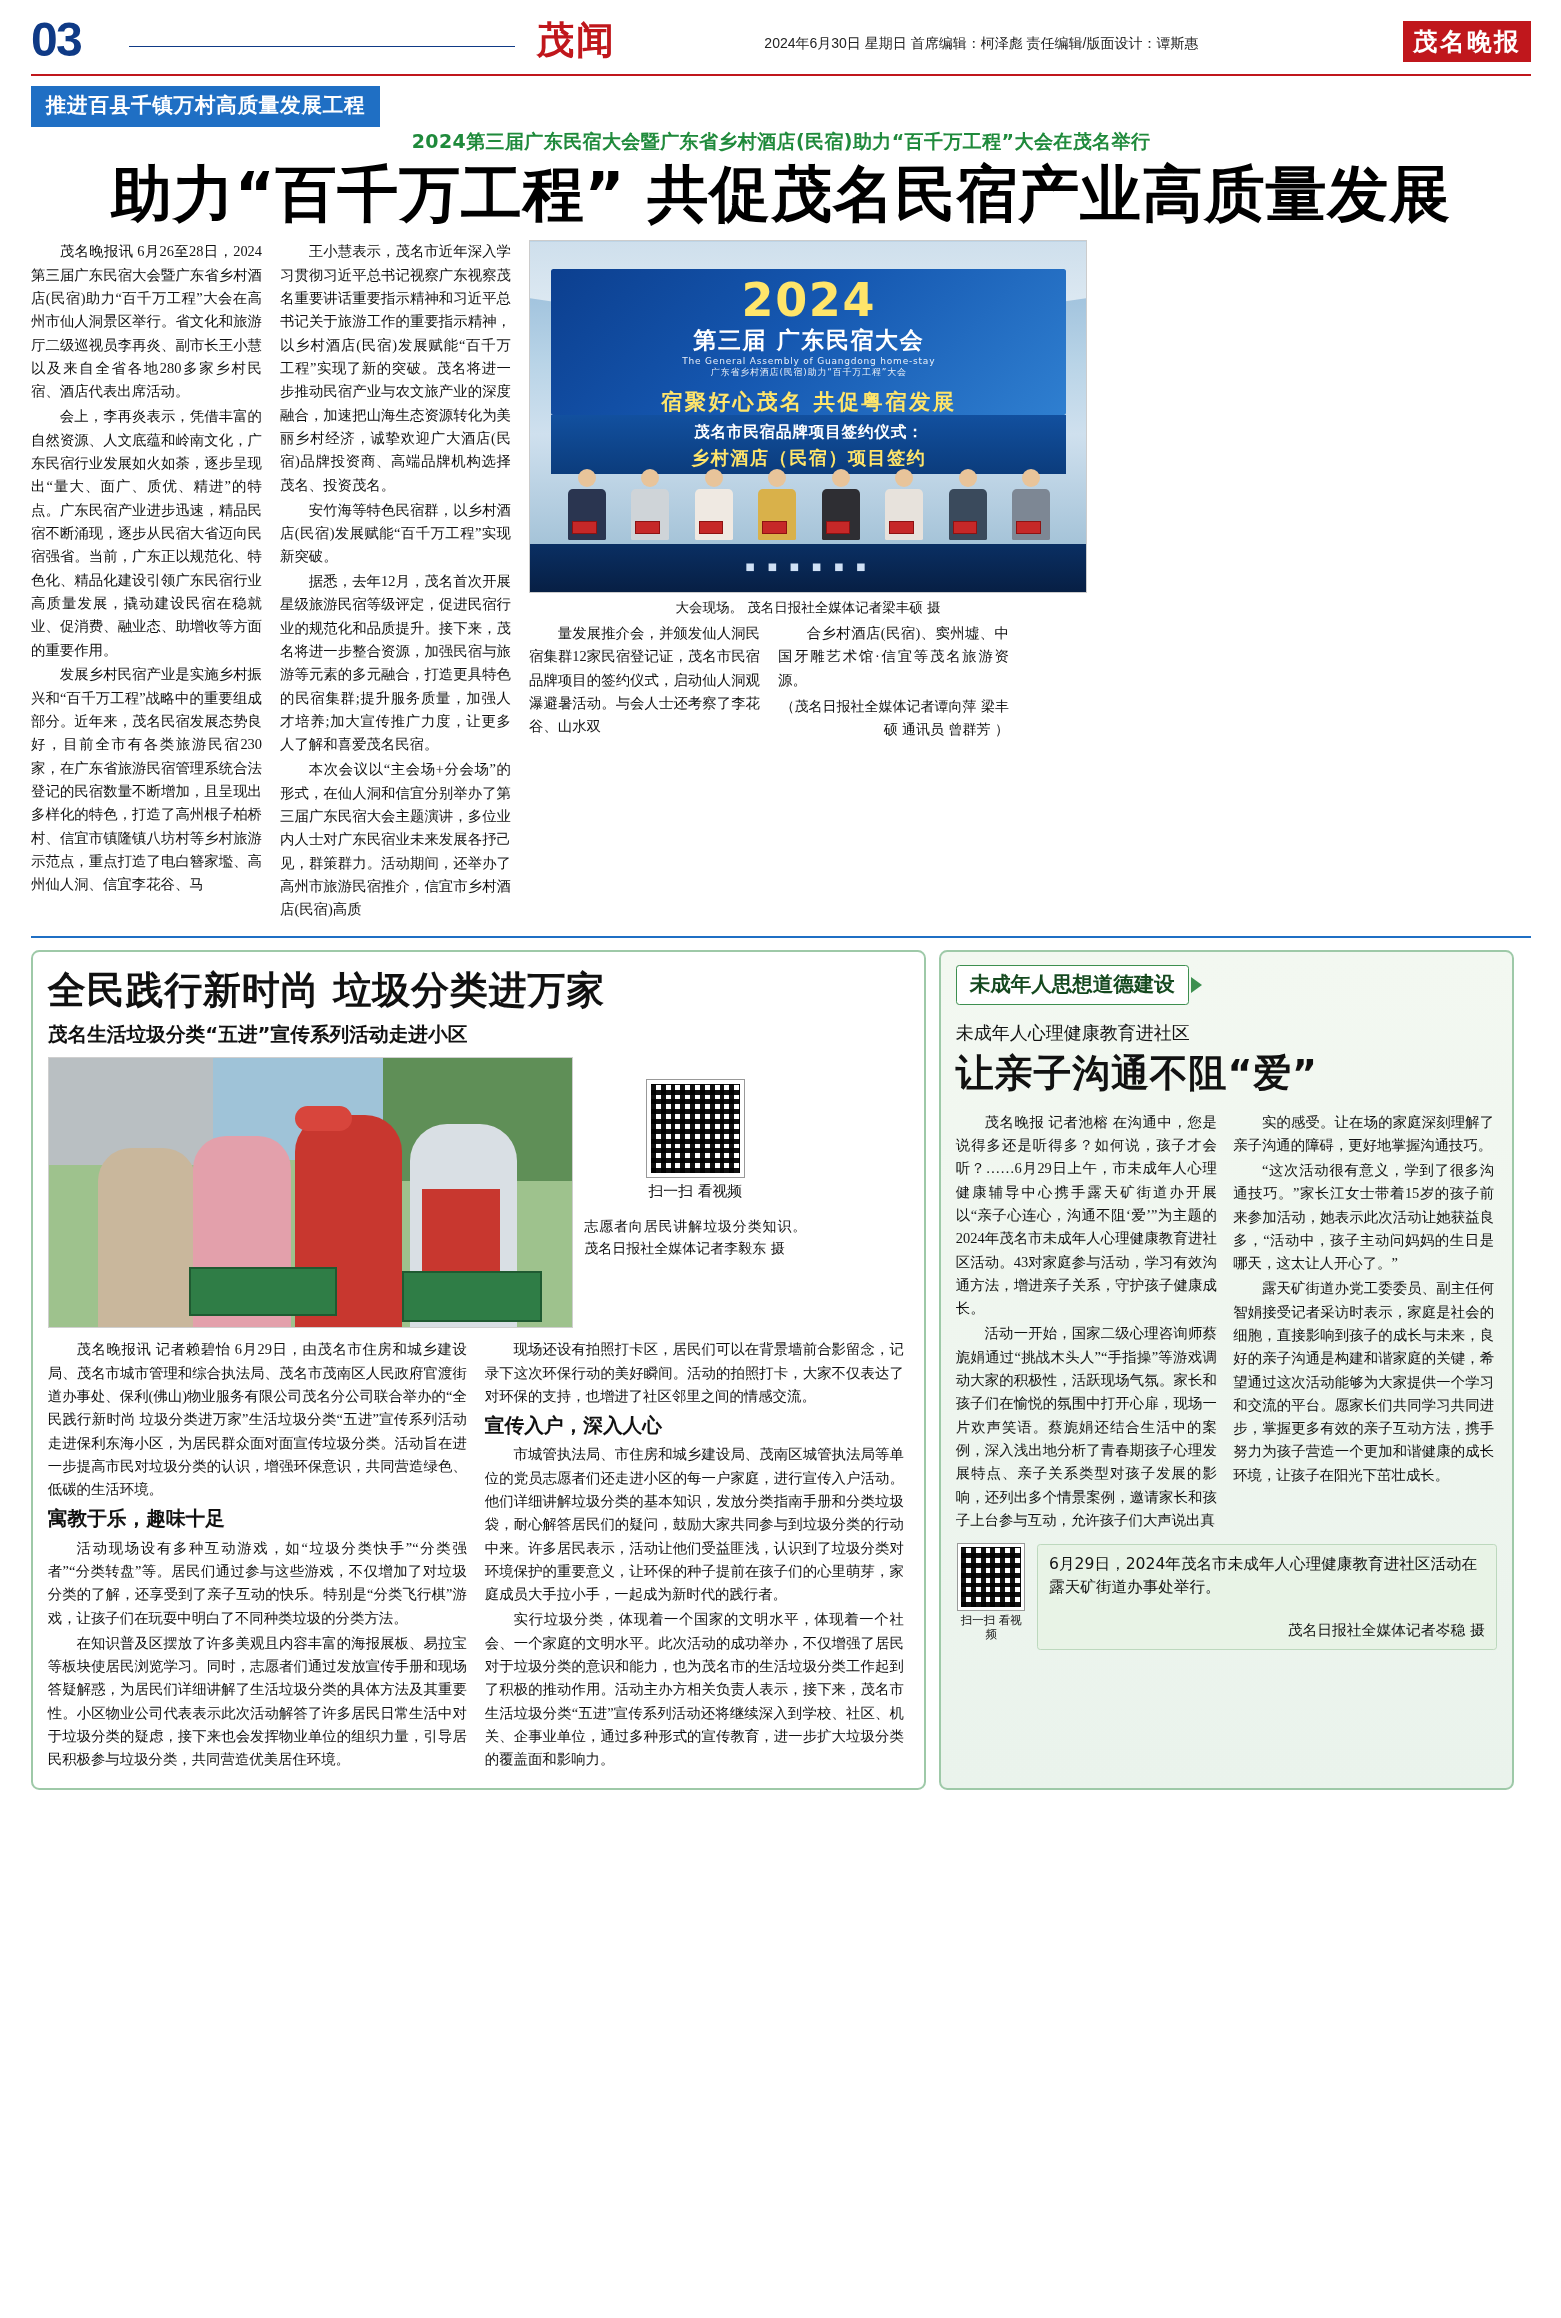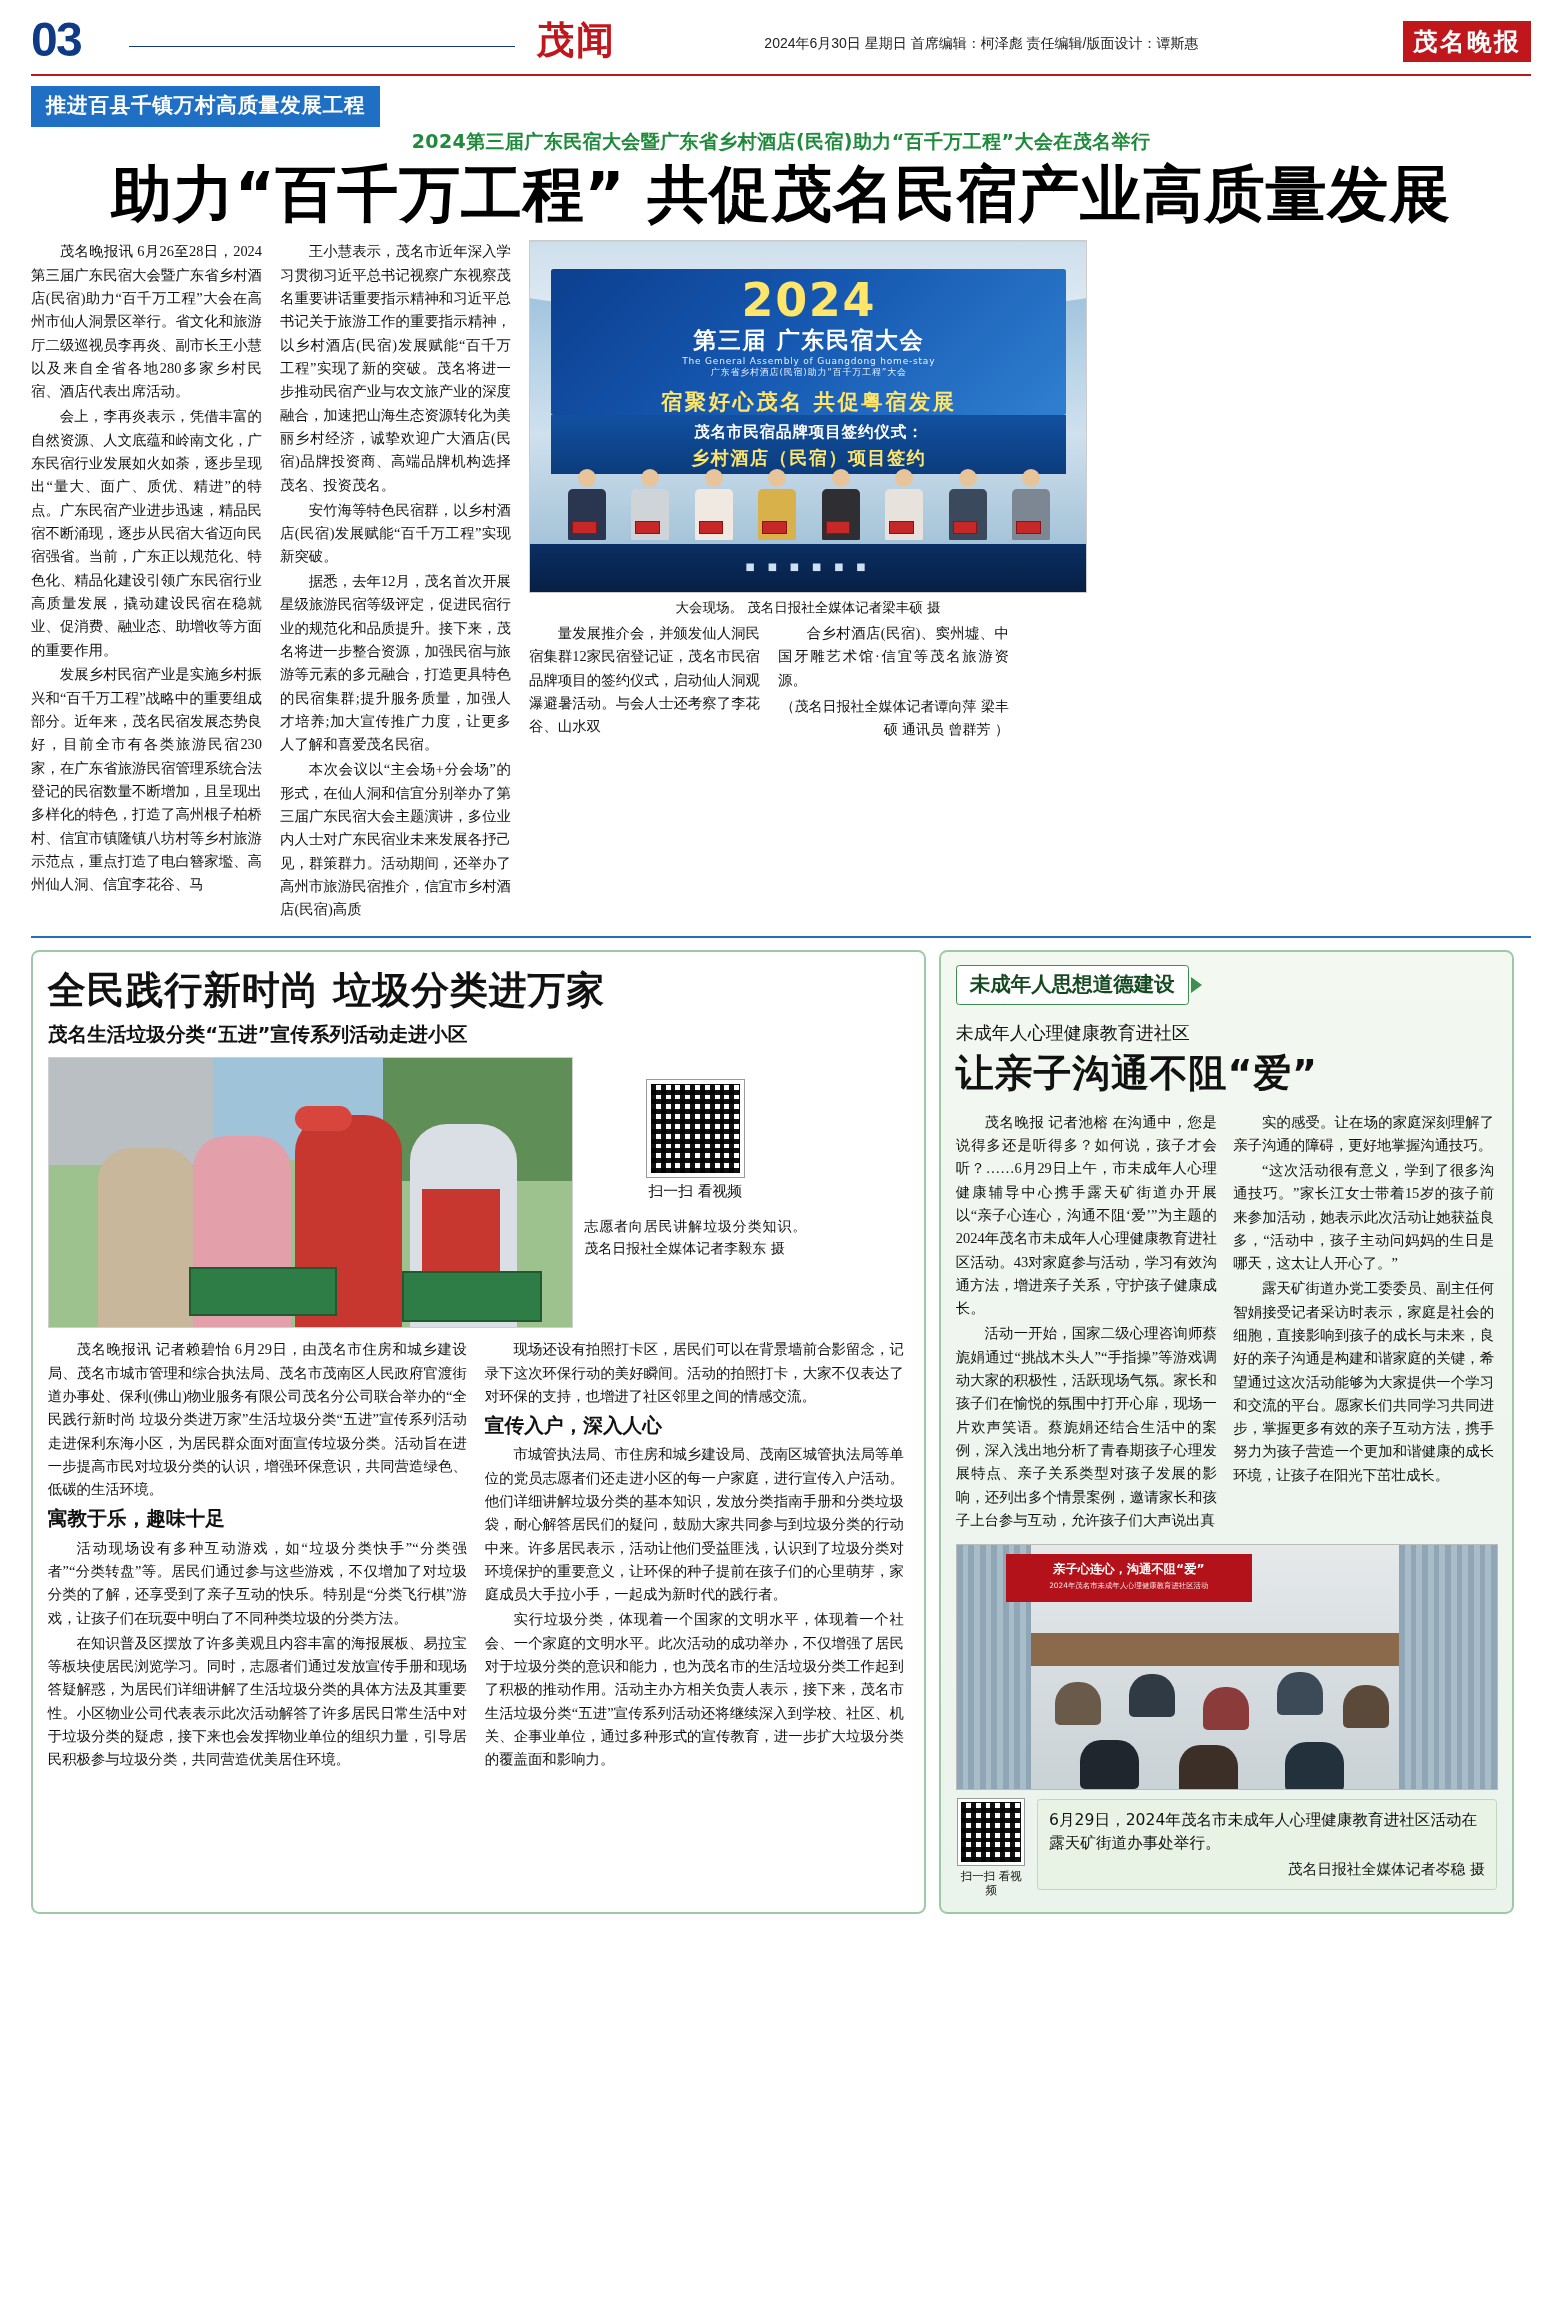--- a/index.html
+++ b/index.html
@@ -242,21 +242,21 @@
   .hall-floor{position:absolute;left:74px;right:98px;bottom:123px;height:33px;background:#8a6a4a;}
 
   .right-bottom { display:flex; gap:9.8px; margin-top:9.8px; align-items:flex-start;}
   .qr-small { width:71px; }
   .qr-small .qr { width:66px;height:66px;border-width:3.3px;}
   .qr-small .qr-label{font-size:11.5px;line-height:1.25;margin-top:3.3px;}
   .right-caption-box {
     flex:1; background:#e8f3e6; border:0.8px solid #bcd8bd; border-radius:3.3px;
     padding:8.2px 11.5px; font-size:15.6px; line-height:1.5; font-family:"DejaVu Sans",sans-serif;
   }
-  .right-caption-credit{ text-align:right; margin-top:3px; font-size:14.8px;}
+  .right-caption-credit{ text-align:right; margin-top:19px; font-size:14.8px;}
   .credit-line { text-align:right; font-size:14px; margin-top:3.3px; font-family:"DejaVu Sans",sans-serif;}
 </style>
 </head>
 <body>
 
 <div class="page">
 
   <div class="masthead">
     <div class="page-num">03</div>
     <div class="mast-rule"></div>
@@ -416,40 +416,20 @@
           <p>茂名晚报 记者池榕 在沟通中，您是说得多还是听得多？如何说，孩子才会听？……6月29日上午，市未成年人心理健康辅导中心携手露天矿街道办开展以“亲子心连心，沟通不阻‘爱’”为主题的2024年茂名市未成年人心理健康教育进社区活动。43对家庭参与活动，学习有效沟通方法，增进亲子关系，守护孩子健康成长。</p>
           <p>活动一开始，国家二级心理咨询师蔡旎娟通过“挑战木头人”“手指操”等游戏调动大家的积极性，活跃现场气氛。家长和孩子们在愉悦的氛围中打开心扉，现场一片欢声笑语。蔡旎娟还结合生活中的案例，深入浅出地分析了青春期孩子心理发展特点、亲子关系类型对孩子发展的影响，还列出多个情景案例，邀请家长和孩子上台参与互动，允许孩子们大声说出真</p>
         </div>
         <div class="c">
           <p>实的感受。让在场的家庭深刻理解了亲子沟通的障碍，更好地掌握沟通技巧。</p>
           <p>“这次活动很有意义，学到了很多沟通技巧。”家长江女士带着15岁的孩子前来参加活动，她表示此次活动让她获益良多，“活动中，孩子主动问妈妈的生日是哪天，这太让人开心了。”</p>
           <p>露天矿街道办党工委委员、副主任何智娟接受记者采访时表示，家庭是社会的细胞，直接影响到孩子的成长与未来，良好的亲子沟通是构建和谐家庭的关键，希望通过这次活动能够为大家提供一个学习和交流的平台。愿家长们共同学习共同进步，掌握更多有效的亲子互动方法，携手努力为孩子营造一个更加和谐健康的成长环境，让孩子在阳光下茁壮成长。</p>
         </div>
       </div>
 
-      <div class="photo-hall">
-        <div class="hall-wall"></div>
-        <div class="hall-curtain"></div>
-        <div class="hall-curtain r"></div>
-        <div class="hall-banner">
-          <div class="h1">亲子心连心，沟通不阻“爱”</div>
-          <div class="h2">2024年茂名市未成年人心理健康教育进社区活动</div>
-        </div>
-        <div class="hall-floor"></div>
-        <div class="hall-seats">
-          <div class="seat" style="left:98px;top:16.4px;background:#6a5a4a"></div>
-          <div class="seat" style="left:172px;top:8.2px;background:#2f3a44"></div>
-          <div class="seat" style="left:246px;top:21.3px;background:#8c3b3b"></div>
-          <div class="seat" style="left:320px;top:6.6px;background:#3c4a58"></div>
-          <div class="seat" style="left:386px;top:19.7px;background:#5b4a3a"></div>
-          <div class="seat" style="left:123px;top:74px;width:59px;height:49px;background:#20262d"></div>
-          <div class="seat" style="left:222px;top:79px;width:59px;height:49px;background:#3b2f27"></div>
-          <div class="seat" style="left:328px;top:76px;width:59px;height:49px;background:#23313c"></div>
-        </div>
-      </div>
 
       <div class="right-bottom">
         <div class="qr-small">
           <div class="qr"></div>
           <div class="qr-label">扫一扫 看视频</div>
         </div>
         <div class="right-caption-box">
           <div>6月29日，2024年茂名市未成年人心理健康教育进社区活动在露天矿街道办事处举行。</div>
           <div class="right-caption-credit">茂名日报社全媒体记者岑稳 摄</div>
         </div>

